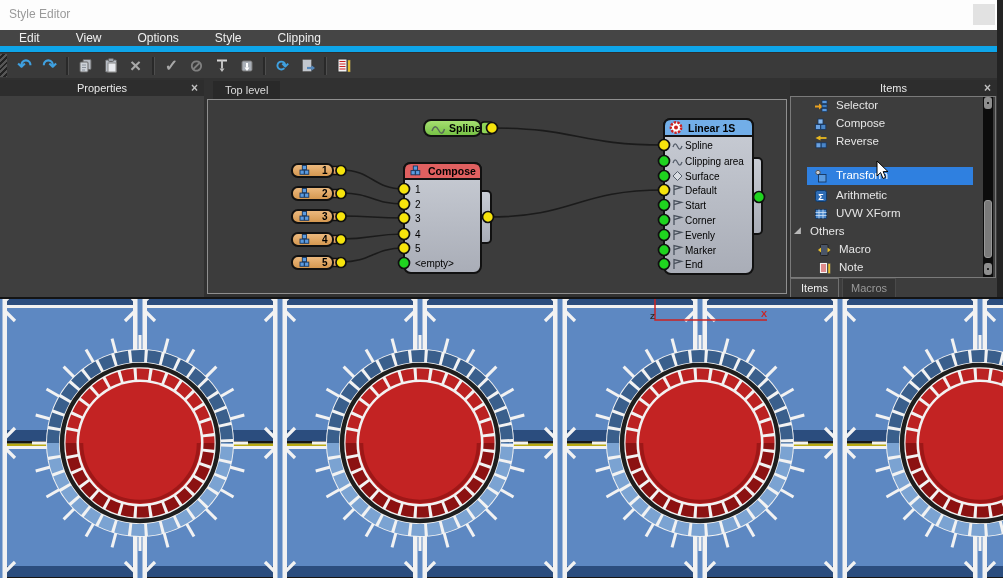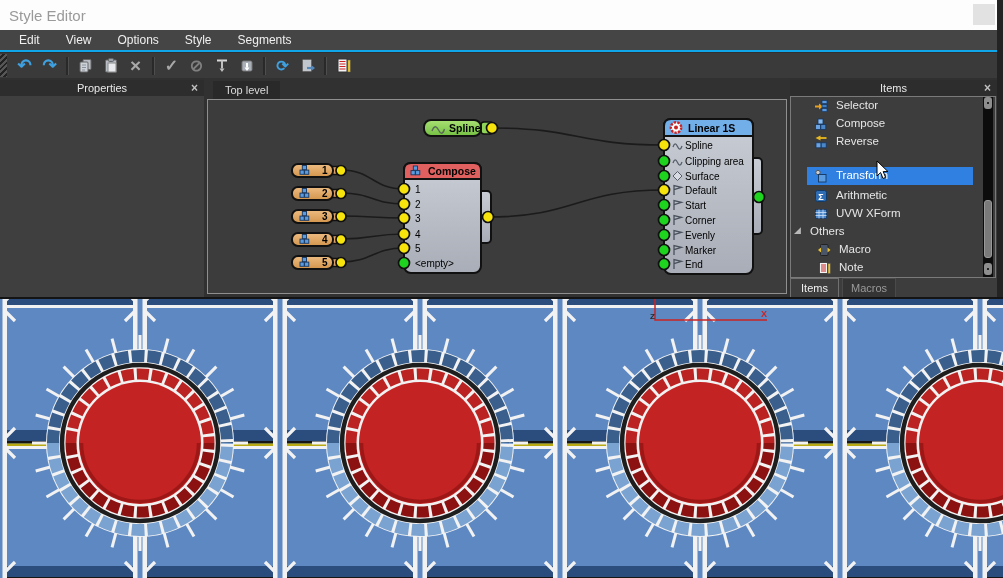--- a/index.html
+++ b/index.html
@@ -1,23 +1,23 @@
 <!DOCTYPE html>
 <html><head>
 <meta charset="utf-8">
 <style>
   html,body{margin:0;padding:0;background:#303030;font-family:"Liberation Sans",sans-serif;}
   #app{position:relative;width:1003px;height:578px;overflow:hidden;background:#303030;}
   .abs{position:absolute;}
   
   #titlebar{left:0;top:0;width:1003px;height:30px;background:#fdfdfd;}
-  #title-text{left:9px;top:7px;font-size:15px;color:#9a9a9a;}
+  #title-text{left:9px;top:7px;font-size:12px;color:#9a9a9a;}
   #win-btn{left:973px;top:4px;width:22px;height:21px;background:#e2e2e2;}
   
-  #menubar{left:0;top:30px;width:1003px;height:22px;background:#454545;border-bottom:2px solid #0ea5e9;box-sizing:border-box;display:flex;align-items:center;padding-left:8px;gap:4px;}
+  #menubar{left:0;top:30px;width:1003px;height:22px;background:#454545;border-bottom:6px solid #0ea5e9;box-sizing:border-box;display:flex;align-items:center;padding-left:8px;gap:14px;}
   .menu-item{color:#f0f0f0;font-size:12px;padding:2px 11px;cursor:default;}
   
   #toolbar{left:0;top:53px;width:1003px;height:25px;background:#3a3a3a;display:flex;align-items:center;gap:2px;}
   #grip{width:7px;height:23px;margin-right:4px;background:repeating-linear-gradient(135deg,#565656 0 2px,#222 2px 4px);}
   .tbtn{width:23px;height:22px;display:flex;align-items:center;justify-content:center;}
   .tsep{width:2px;height:18px;margin:0 3px;background:#292929;border-right:1px solid #4e4e4e;}
   .glyph-blue{color:#3fa0e0;font-weight:bold;font-size:17px;line-height:1;}
   .glyph-gray{color:#a8a8a8;font-weight:bold;font-size:16px;line-height:1;}
   
   #properties-panel{left:0;top:80px;width:204px;height:217px;background:#3f3f3f;}
@@ -56,21 +56,21 @@
   <div class="abs" id="titlebar">
     <div class="abs" id="title-text">Style Editor</div>
     <div class="abs" id="win-btn"></div>
   </div>
 
   <div class="abs" id="menubar">
       <div class="menu-item">Edit</div>
       <div class="menu-item">View</div>
       <div class="menu-item">Options</div>
       <div class="menu-item">Style</div>
-      <div class="menu-item">Segments</div>
+      <div class="menu-item">Clipping</div>
     </div>
 
   <div class="abs" id="toolbar">
     <div id="grip"></div>
     <div class="tbtn">
         <span class="glyph-blue">↶</span>
       </div>
     <div class="tbtn">
         <span class="glyph-blue">↷</span>
       </div>

